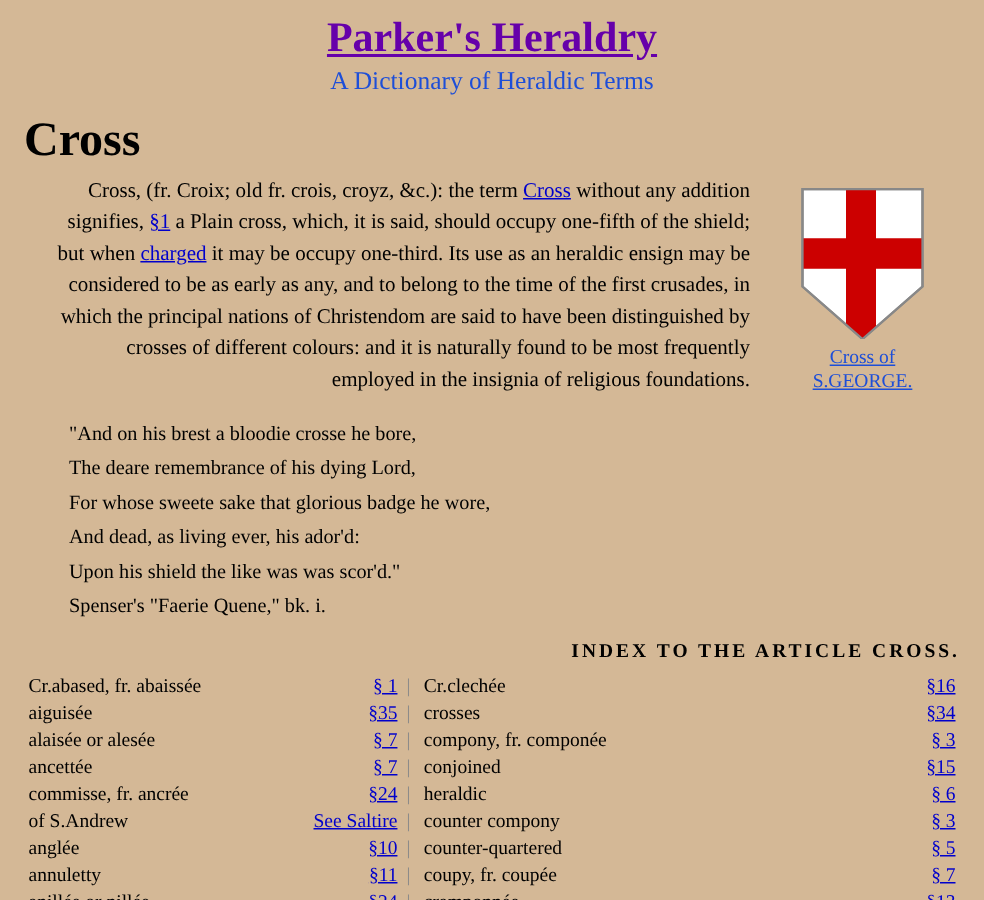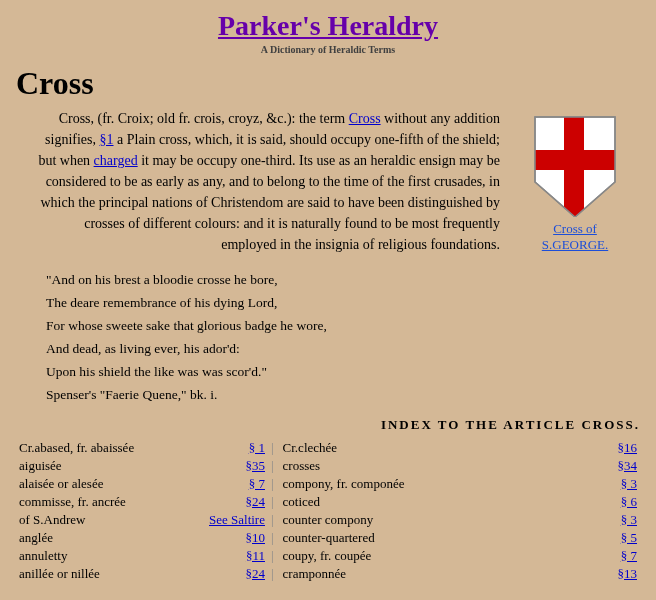--- a/index.html
+++ b/index.html
@@ -15,24 +15,23 @@
     h1 {
       text-align: center;
       font-size: 28px;
       color: #6600aa;
       text-decoration: underline;
       font-family: Times New Roman, serif;
       margin-bottom: 2px;
     }
     .subtitle {
       text-align: center;
-      font-size: 10px;
-      color: #404040;
+      font-size: 17px;
+      color: #1d4ed8;
       margin-bottom: 10px;
-      font-weight: bold;
     }
     h2 {
       font-size: 32px;
       font-weight: bold;
       margin-bottom: 6px;
     }
     .main-content {
       display: flex;
       gap: 10px;
     }
@@ -184,24 +183,31 @@
           <td class="right-link"><a href="#">§34</a></td>
         </tr>
         <tr>
           <td class="left-term">alaisée or alesée</td>
           <td class="left-link"><a href="#">§ 7</a></td>
           <td class="divider">|</td>
           <td class="right-term">compony, fr. componée</td>
           <td class="right-link"><a href="#">§ 3</a></td>
         </tr>
         <tr>
+          <td class="left-term">ancettée</td>
+          <td class="left-link"><a href="#">§ 7</a></td>
+          <td class="divider">|</td>
+          <td class="right-term">conjoined</td>
+          <td class="right-link"><a href="#">§15</a></td>
+        </tr>
+        <tr>
           <td class="left-term">commisse, fr. ancrée</td>
           <td class="left-link"><a href="#">§24</a></td>
           <td class="divider">|</td>
-          <td class="right-term">coticed</td>
+          <td class="right-term">heraldic</td>
           <td class="right-link"><a href="#">§ 6</a></td>
         </tr>
         <tr>
           <td class="left-term">of S.Andrew</td>
           <td class="left-link"><a href="#">See Saltire</a></td>
           <td class="divider">|</td>
           <td class="right-term">counter compony</td>
           <td class="right-link"><a href="#">§ 3</a></td>
         </tr>
         <tr>

